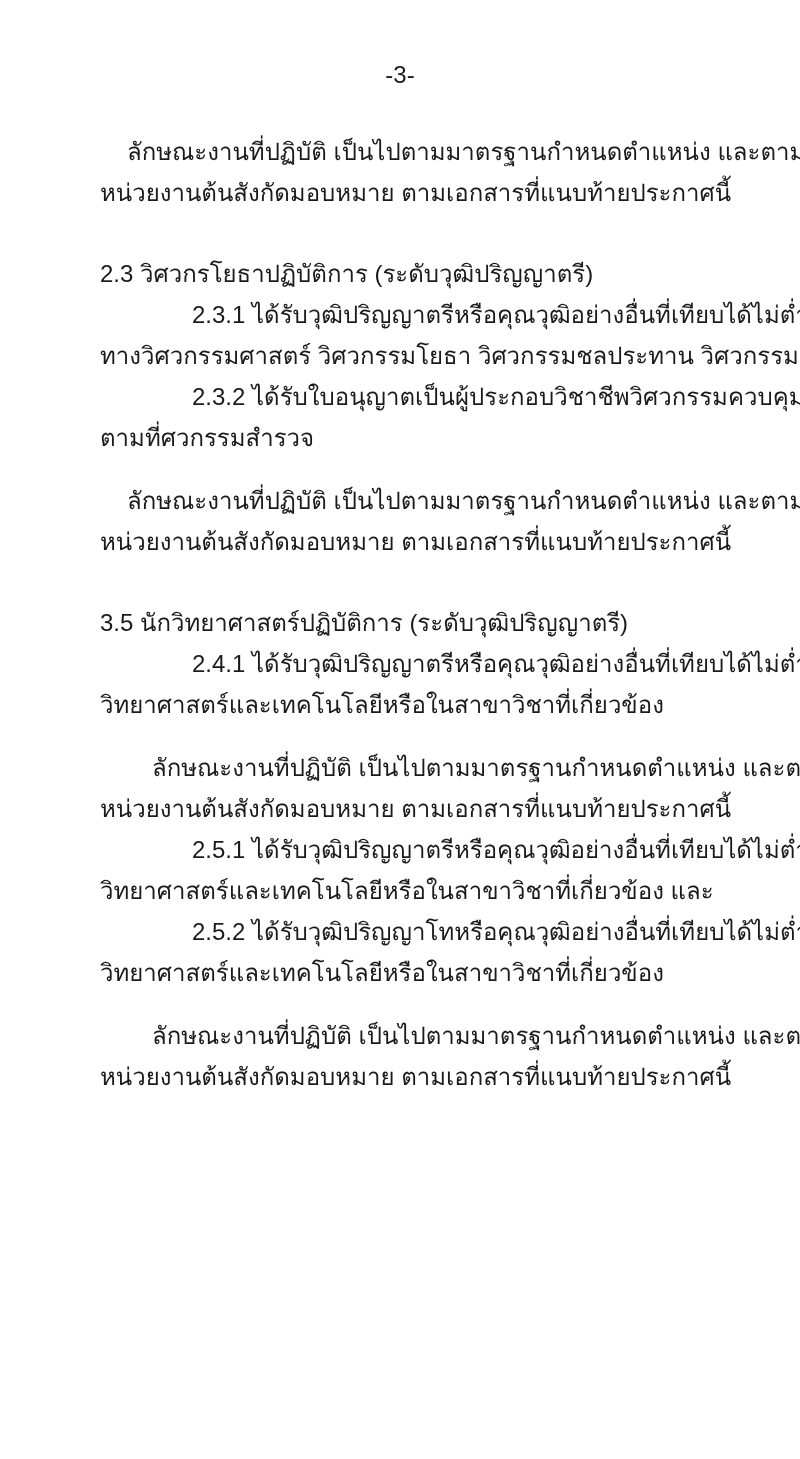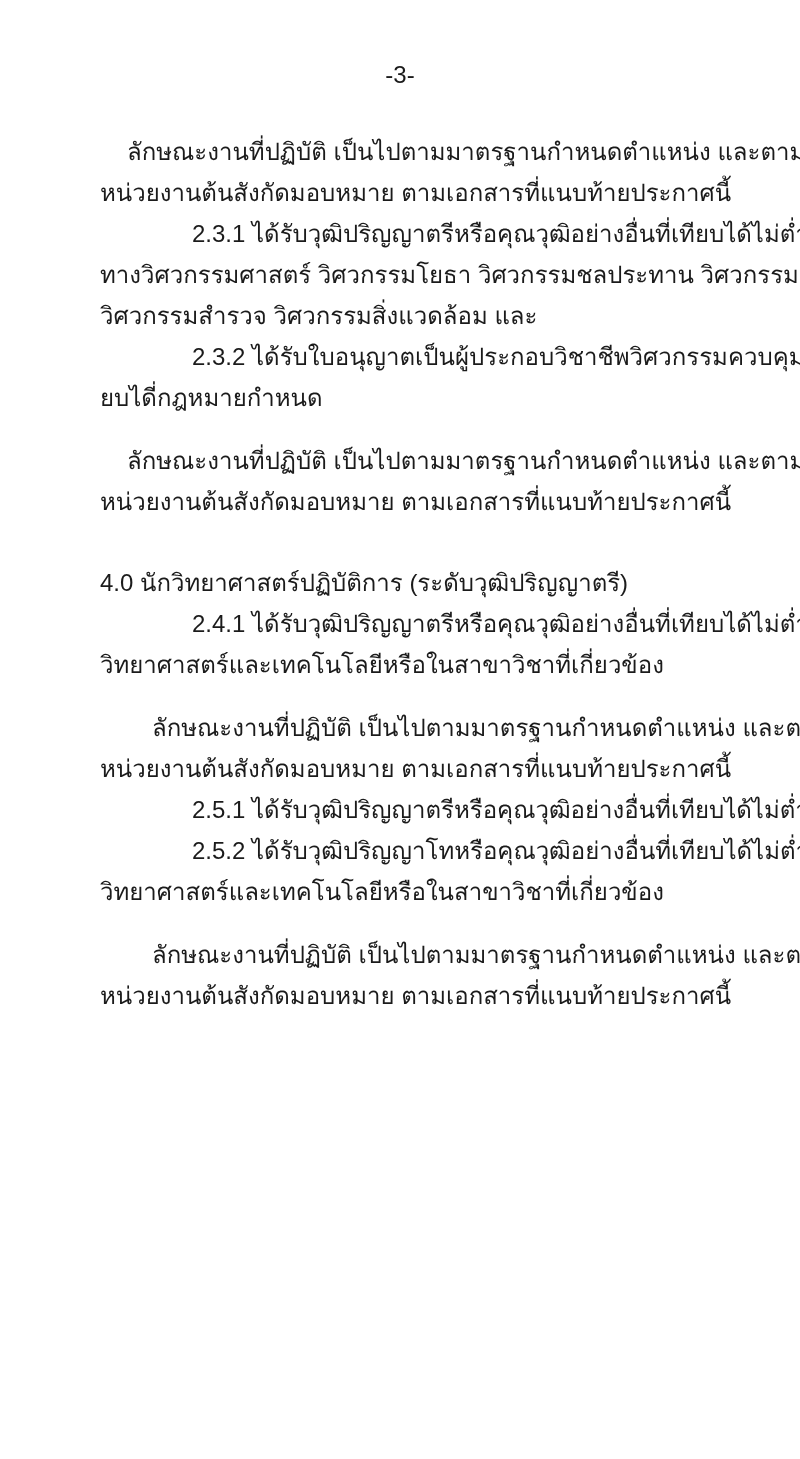--- a/index.html
+++ b/index.html
@@ -47,52 +47,53 @@
 
   <div class="page-number">-3-</div>
 
   <div class="content">
 
     <div class="para mt-para-top">
       <div class="line ind-duty-a"><span class="b">ลักษณะงานที่ปฏิบัติ</span><span> เป็นไปตามมาตรฐานกำหนดตำแหน่ง และตามภาระงานที่</span></div>
       <div class="line">หน่วยงานต้นสังกัดมอบหมาย ตามเอกสารที่แนบท้ายประกาศนี้</div>
     </div>
 
+    <div class="line heading mt-heading">2.3 วิศวกรโยธาปฏิบัติการ (ระดับวุฒิปริญญาตรี)</div>
 
     <div class="para">
       <div class="line ind-item">2.3.1 ได้รับวุฒิปริญญาตรีหรือคุณวุฒิอย่างอื่นที่เทียบได้ไม่ต่ำกว่านี้</div>
       <div class="line">ทางวิศวกรรมศาสตร์ วิศวกรรมโยธา วิศวกรรมชลประทาน วิศวกรรมสุขาภิบาล</div>
-      <div class="line"><span>วิศวกรรมสำรวจ วิศวกรรมสิ่งแวดล้อม </span><span class="b">และ</span></div>
     </div>
 
     <div class="para">
       <div class="line ind-item">2.3.2 ได้รับใบอนุญาตเป็นผู้ประกอบวิชาชีพวิศวกรรมควบคุม (ก.ว.)</div>
-      <div class="line">ยบไดี่กฎหมายกำหนด</div>
+      <div class="line">ตามที่ศวกรรมสำรวจ</div>
     </div>
 
     <div class="para mt-duty">
       <div class="line ind-duty-a"><span class="b">ลักษณะงานที่ปฏิบัติ</span><span> เป็นไปตามมาตรฐานกำหนดตำแหน่ง และตามภาระงานที่</span></div>
       <div class="line">หน่วยงานต้นสังกัดมอบหมาย ตามเอกสารที่แนบท้ายประกาศนี้</div>
     </div>
 
-    <div class="line heading mt-heading">4.0 นักวิทยาศาสตร์ปฏิบัติการ (ระดับวุฒิปริญญาตรี)</div>
+    <div class="line heading mt-heading">3.5 นักวิทยาศาสตร์ปฏิบัติการ (ระดับวุฒิปริญญาตรี)</div>
 
     <div class="para">
       <div class="line ind-item">2.4.1 ได้รับวุฒิปริญญาตรีหรือคุณวุฒิอย่างอื่นที่เทียบได้ไม่ต่ำกว่านี้ทางด้าน</div>
       <div class="line">วิทยาศาสตร์และเทคโนโลยีหรือในสาขาวิชาที่เกี่ยวข้อง</div>
     </div>
 
     <div class="para mt-duty">
       <div class="line ind-duty-b"><span class="b">ลักษณะงานที่ปฏิบัติ</span><span> เป็นไปตามมาตรฐานกำหนดตำแหน่ง และตามภาระงานที่</span></div>
       <div class="line">หน่วยงานต้นสังกัดมอบหมาย ตามเอกสารที่แนบท้ายประกาศนี้</div>
     </div>
 
 
     <div class="para">
       <div class="line ind-item">2.5.1 ได้รับวุฒิปริญญาตรีหรือคุณวุฒิอย่างอื่นที่เทียบได้ไม่ต่ำกว่านี้ทางด้าน</div>
+      <div class="line"><span>วิทยาศาสตร์และเทคโนโลยีหรือในสาขาวิชาที่เกี่ยวข้อง </span><span class="b">และ</span></div>
     </div>
 
     <div class="para">
       <div class="line ind-item">2.5.2 ได้รับวุฒิปริญญาโทหรือคุณวุฒิอย่างอื่นที่เทียบได้ไม่ต่ำกว่านี้ทางด้าน</div>
       <div class="line">วิทยาศาสตร์และเทคโนโลยีหรือในสาขาวิชาที่เกี่ยวข้อง</div>
     </div>
 
     <div class="para mt-duty">
       <div class="line ind-duty-b"><span class="b">ลักษณะงานที่ปฏิบัติ</span><span> เป็นไปตามมาตรฐานกำหนดตำแหน่ง และตามภาระงานที่</span></div>
       <div class="line">หน่วยงานต้นสังกัดมอบหมาย ตามเอกสารที่แนบท้ายประกาศนี้</div>

